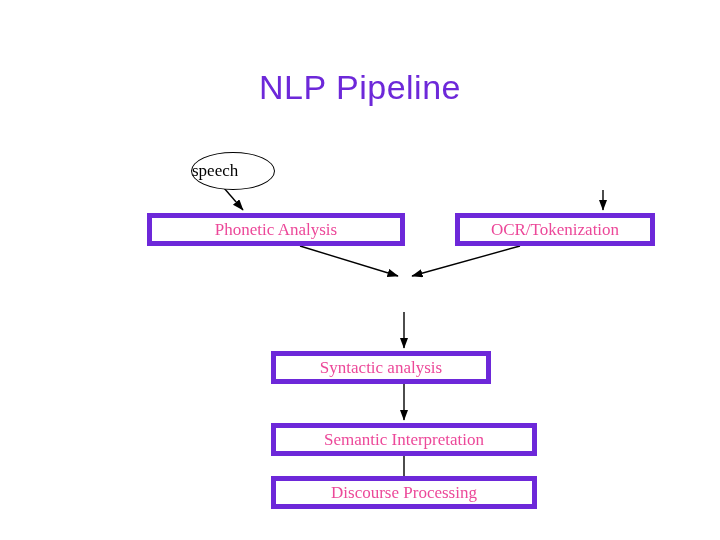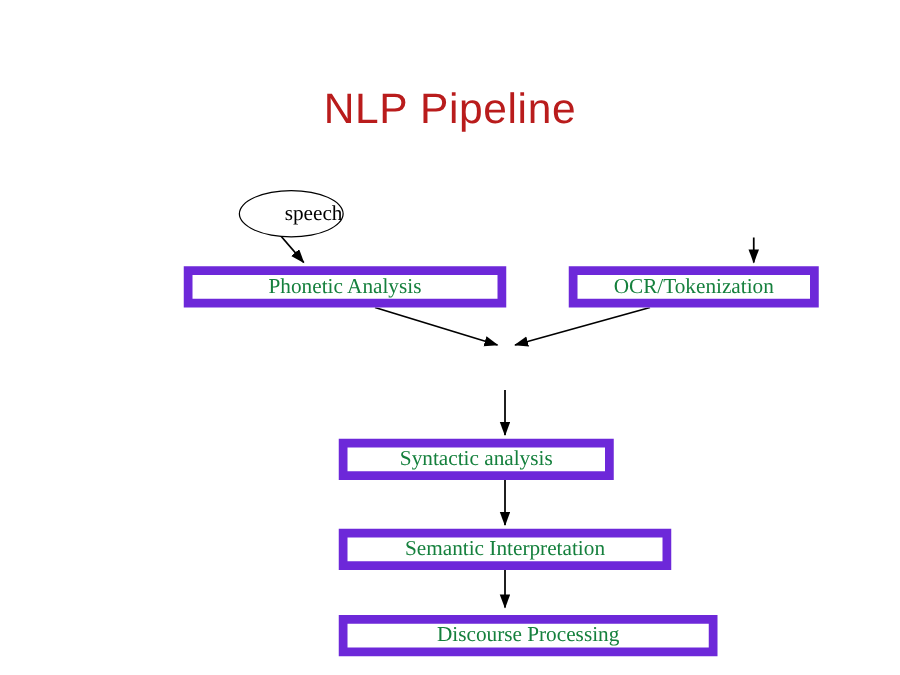--- a/index.html
+++ b/index.html
@@ -22,44 +22,44 @@
   }
   #title {
     position: absolute;
     left: 0;
     top: 68px;
     width: 720px;
     text-align: center;
     font-family: "Liberation Sans", sans-serif;
     font-size: 34px;
     font-weight: normal;
-    color: #b91c1c;
+    color: #6d28d9;
     letter-spacing: 0.5px;
   }
   .ellipse-node {
     position: absolute;
     border: 1px solid #000000;
     border-radius: 50%;
     background: #ffffff;
     display: flex;
     align-items: center;
-    justify-content: flex-end;
+    justify-content: flex-start;
     font-size: 17px;
     color: #000000;
     box-sizing: border-box;
   }
   .box-node {
     position: absolute;
-    border: 7px solid #6d28d9;
+    border: 5px solid #6d28d9;
     background: #ffffff;
     display: flex;
-    align-items: flex-end;
+    align-items: center;
     justify-content: center;
     font-size: 17px;
-    color: #15803d;
+    color: #ec4899;
     box-sizing: border-box;
   }
   #speech-ellipse {
     left: 191px; top: 152px; width: 84px; height: 38px;
   }
   #text-ellipse {
     left: 561px; top: 152px; width: 86px; height: 38px;
   }
   #box-phonetic {
     left: 147px; top: 213px; width: 258px; height: 33px;
@@ -70,21 +70,21 @@
   #box-morphological {
     left: 271px; top: 279px; width: 266px; height: 33px;
   }
   #box-syntactic {
     left: 271px; top: 351px; width: 220px; height: 33px;
   }
   #box-semantic {
     left: 271px; top: 423px; width: 266px; height: 33px;
   }
   #box-discourse {
-    left: 271px; top: 492px; width: 303px; height: 33px;
+    left: 271px; top: 476px; width: 266px; height: 33px;
   }
   #arrows-layer {
     position: absolute;
     left: 0; top: 0;
     width: 720px; height: 540px;
     pointer-events: none;
   }
 </style>
 </head>
 <body>

